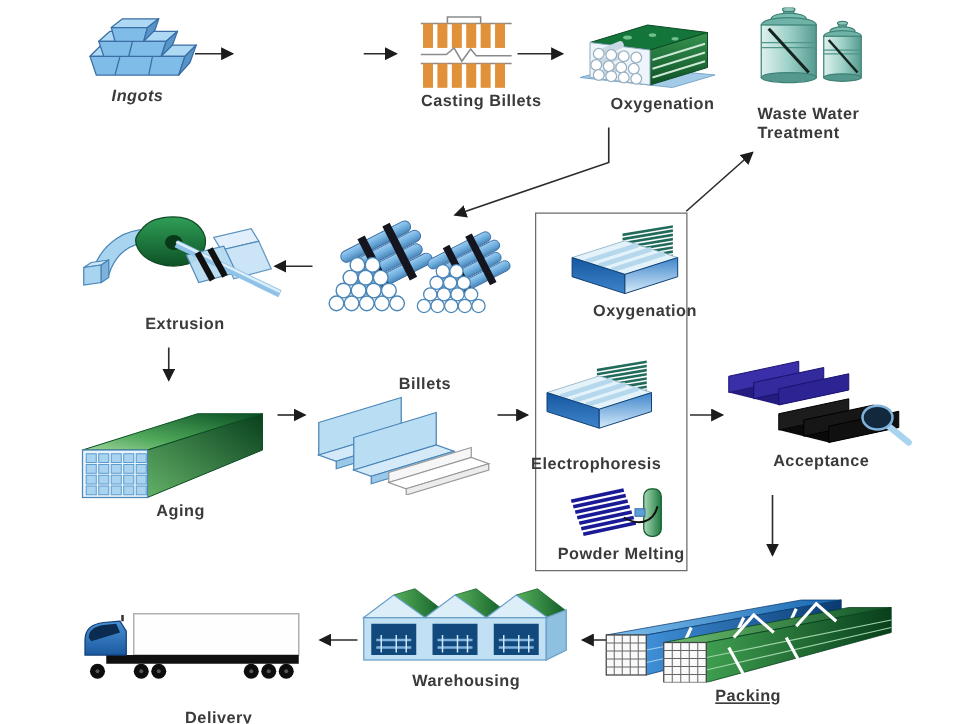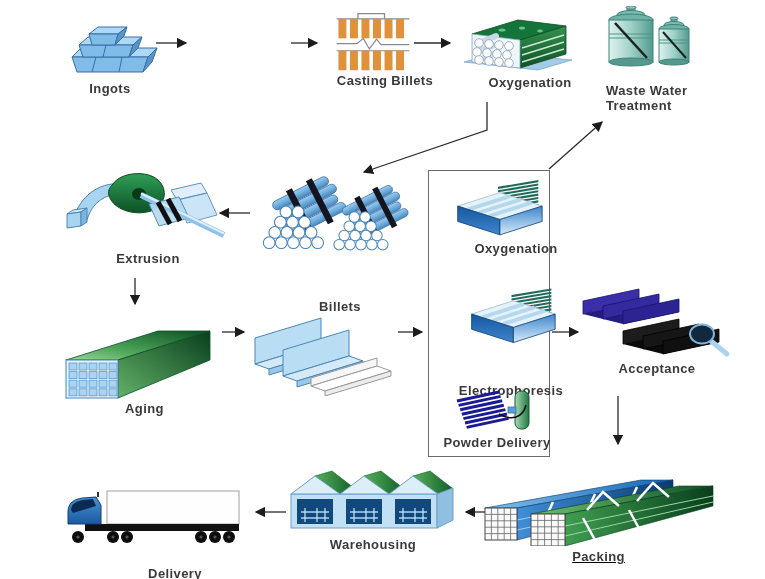--- a/index.html
+++ b/index.html
@@ -147,21 +147,21 @@
     <line class="c" x1="222" y1="332" x2="244" y2="332"></line>
     <line class="c" x1="398" y1="332" x2="422" y2="332"></line>
     <line class="c" x1="552" y1="332" x2="578" y2="332"></line>
     <line class="c" x1="618" y1="396" x2="618" y2="444"></line>
     <line class="c" x1="496" y1="512" x2="466" y2="512"></line>
     <line class="c" x1="286" y1="512" x2="256" y2="512"></line>
   </svg>
 
   <div id="treatment-box"></div>
 
-  <div class="node" style="left:55px;top:24px;width:110px;">
+  <div class="node" style="left:55px;top:12px;width:110px;font-style:italic;">
     <svg width="95" height="58" viewBox="0 0 95 58">
       <g stroke="#3a6ea5" stroke-width="1" stroke-linejoin="round">
         <polygon points="9,33 85,33 94,24 18,24" fill="#aed9f5"></polygon>
         <polygon points="9,33 85,33 80,48 14,48" fill="#7fbde8"></polygon>
         <polygon points="85,33 94,24 89,38 80,48" fill="#5795c9"></polygon>
         <line x1="33" y1="33" x2="29" y2="48"></line>
           <line x1="59" y1="33" x2="56" y2="48"></line>
         <line x1="36" y1="33" x2="45" y2="24"></line>
           <line x1="62" y1="33" x2="71" y2="24"></line>
         <polygon points="16,21 70,21 79,13 25,13" fill="#aed9f5"></polygon>
@@ -309,21 +309,21 @@
         <line x1="19" y1="33.5" x2="63" y2="19.5"></line>
           <line x1="30" y1="37" x2="74" y2="23"></line>
           <line x1="41" y1="40.5" x2="85" y2="26.5"></line>
       </g>
       <polygon points="8,30 52,44 52,60 8,46" fill="url(#gTkL)" stroke="#0a3a6e" stroke-width="0.8"></polygon>
       <polygon points="52,44 96,30 96,46 52,60" fill="url(#gTkR)" stroke="#0a3a6e" stroke-width="0.8"></polygon>
     </svg>
     <div class="lbl" style="margin-top:4px;margin-left:36px;">Oxygenation</div>
   </div>
 
-  <div class="node" style="left:456px;top:284px;width:110px;gap:20px;">
+  <div class="node" style="left:422px;top:284px;width:110px;">
     <svg width="95" height="62" viewBox="0 0 100 62">
       <g fill="#206b5c">
         <polygon points="50,10 92,3 92,5.2 50,12.2"></polygon>
           <polygon points="50,13.5 92,6.5 92,8.7 50,15.7"></polygon>
         <polygon points="50,17 92,10 92,12.2 50,19.2"></polygon>
           <polygon points="50,20.5 92,13.5 92,15.7 50,22.7"></polygon>
         <polygon points="50,24 92,17 92,19.2 50,26.2"></polygon>
           <polygon points="50,27.5 92,20.5 92,22.7 50,29.7"></polygon>
         <polygon points="50,31 92,24 92,26.2 50,33.2"></polygon>
           <polygon points="50,34.5 92,27.5 92,29.7 50,36.7"></polygon>
@@ -348,21 +348,21 @@
         <line x1="5.2" y1="21.8" x2="47.2" y2="12.8"></line>
           <line x1="6.8" y1="26.2" x2="48.8" y2="17.2"></line>
         <line x1="8.4" y1="30.6" x2="50.4" y2="21.6"></line>
           <line x1="10" y1="35" x2="52" y2="26"></line>
         <line x1="11.6" y1="39.4" x2="53.6" y2="30.4"></line>
       </g>
       <rect x="60" y="3" width="14" height="38" rx="6" fill="url(#gGun)" stroke="#145c2e"></rect>
       <path d="M44,26 C56,33 68,30 71,17" stroke="#101010" stroke-width="1.6" fill="none"></path>
       <rect x="53" y="19" width="8" height="6" fill="#5a9fd8" stroke="#3a6ea5" stroke-width="0.8"></rect>
     </svg>
-    <div class="lbl" style="margin-top:2px;">Powder Delivery</div>
+    <div class="lbl" style="margin-top:2px;">Powder Melting</div>
   </div>
 
   <div class="node" style="left:572px;top:284px;width:170px;">
     <svg width="165" height="74" viewBox="0 0 165 74">
       <polygon points="8,30 64,18 104,28 48,40" fill="#241c7e"></polygon>
       <polygon points="8,17 64,5 64,18 8,30" fill="#3a2fa8" stroke="#1a1270" stroke-width="0.8"></polygon>
       <polygon points="28,22 84,10 84,23 28,35" fill="#332a9e" stroke="#1a1270" stroke-width="0.8"></polygon>
       <polygon points="48,27 104,15 104,28 48,40" fill="#2c2492" stroke="#1a1270" stroke-width="0.8"></polygon>
       <polygon points="48,60 104,48 144,58 88,70" fill="#0a0a0a"></polygon>
       <polygon points="48,47 104,35 104,48 48,60" fill="#1c1c1c" stroke="#000" stroke-width="0.8"></polygon>

